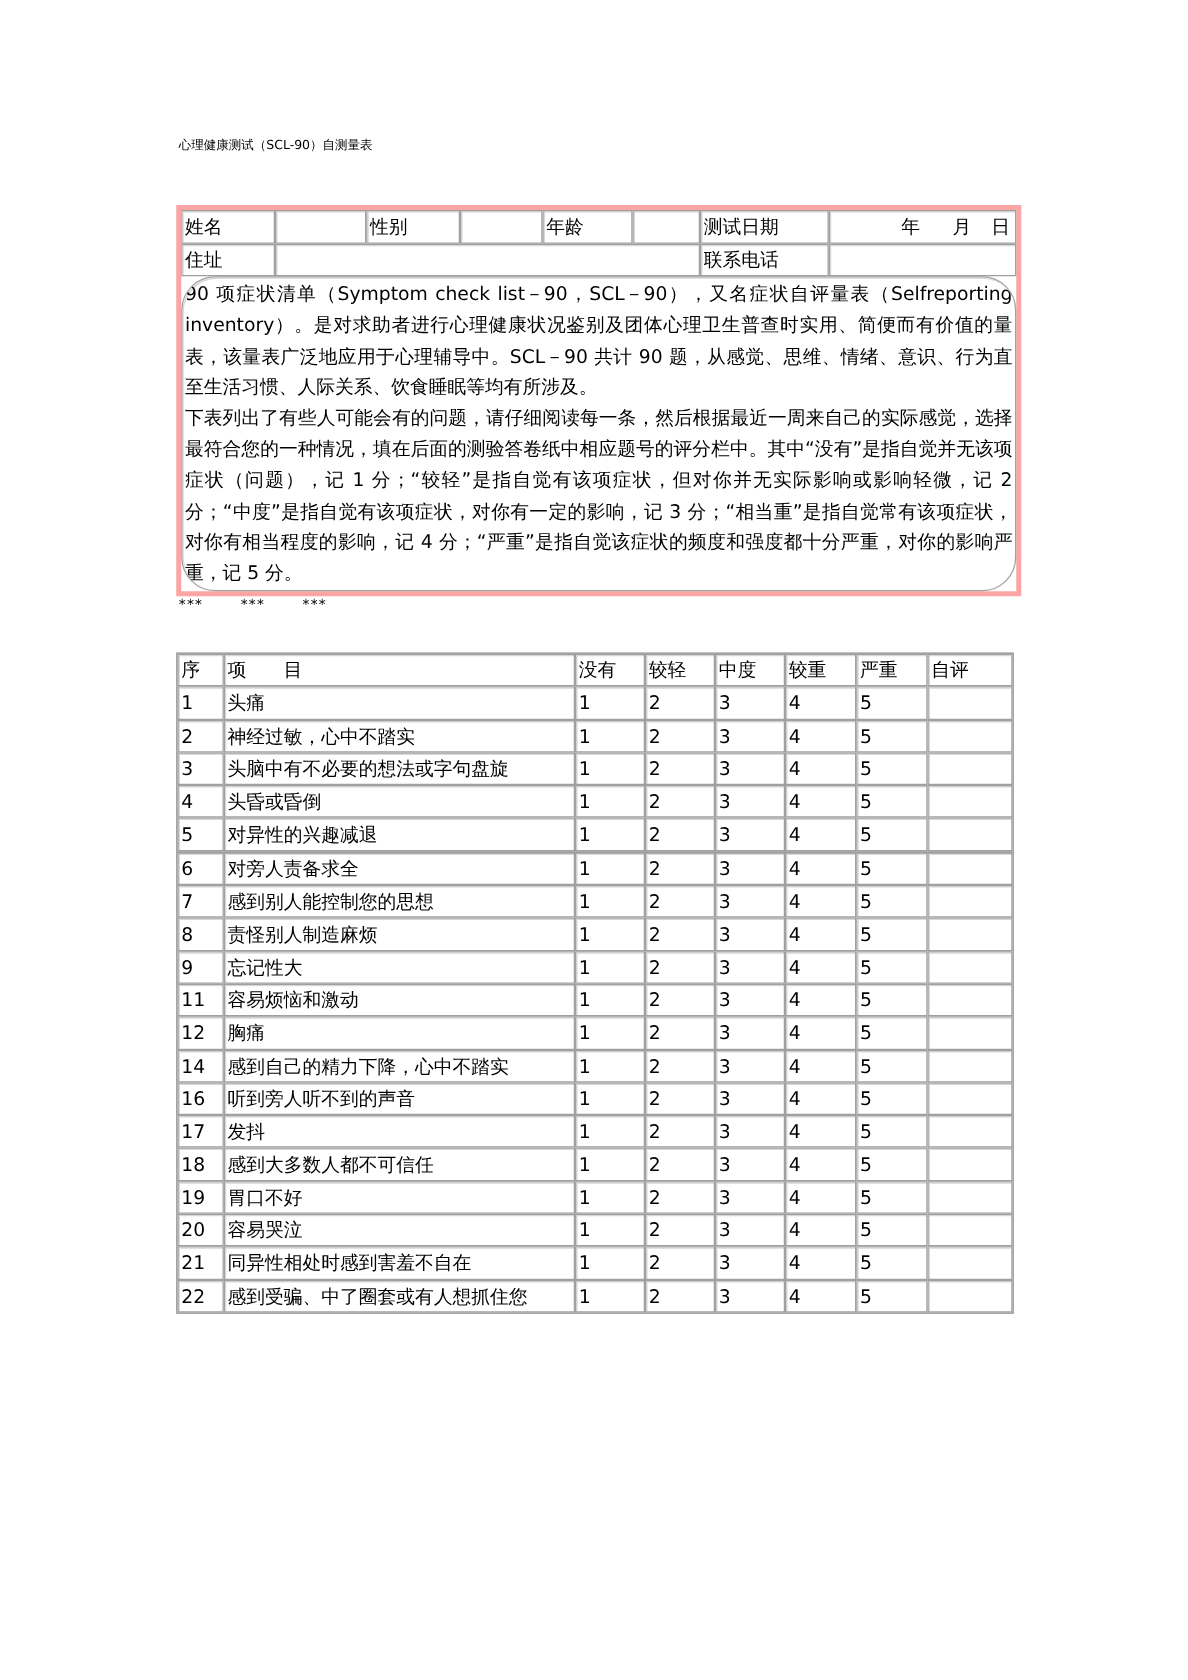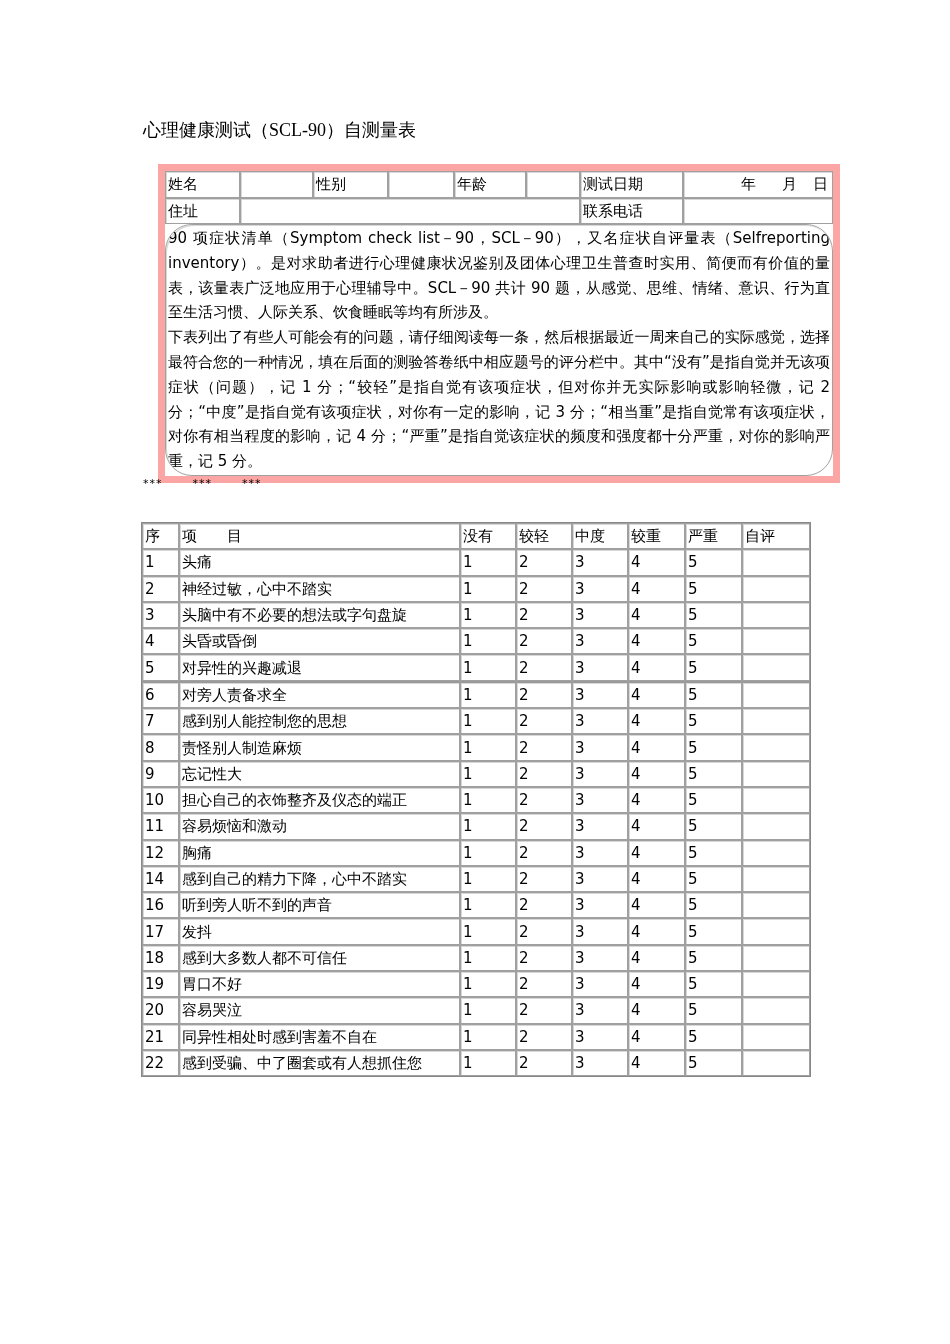--- a/index.html
+++ b/index.html
@@ -11,34 +11,33 @@
       width: 950px;
       height: 1344px;
       position: relative;
       font-family: "DejaVu Sans", "Liberation Sans", sans-serif;
       color: #000;
       overflow: hidden;
     }
     .page-title {
       position: absolute;
       left: 143px;
-      top: 120px;
-      font-size: 18px;
+      top: 107px;
+      font-size: 10px;
       line-height: 20px;
       white-space: nowrap;
-      font-family: Liberation Serif, serif;
     }
     table.form {
       position: absolute;
-      left: 158px;
+      left: 141px;
       top: 164px;
       width: 668px;
       border-collapse: separate;
       border-spacing: 0;
-      border: 7px solid #fca5a5;
+      border: 4px solid #fca5a5;
       table-layout: fixed;
     }
     table.form td {
       border: 1px solid #a0a0a0;
       box-shadow: inset 1px 1px 0 #d8d8d8;
       font-size: 15px;
       line-height: 24.5px;
       padding: 0 2px;
       vertical-align: top;
       white-space: nowrap;
@@ -251,30 +250,20 @@
         <td class="num">9</td>
         <td>忘记性大</td>
         <td class="num">1</td>
         <td class="num">2</td>
         <td class="num">3</td>
         <td class="num">4</td>
         <td class="num">5</td>
         <td></td>
       </tr>
       <tr>
-        <td class="num">10</td>
-        <td>担心自己的衣饰整齐及仪态的端正</td>
-        <td class="num">1</td>
-        <td class="num">2</td>
-        <td class="num">3</td>
-        <td class="num">4</td>
-        <td class="num">5</td>
-        <td></td>
-      </tr>
-      <tr>
         <td class="num">11</td>
         <td>容易烦恼和激动</td>
         <td class="num">1</td>
         <td class="num">2</td>
         <td class="num">3</td>
         <td class="num">4</td>
         <td class="num">5</td>
         <td></td>
       </tr>
       <tr>

